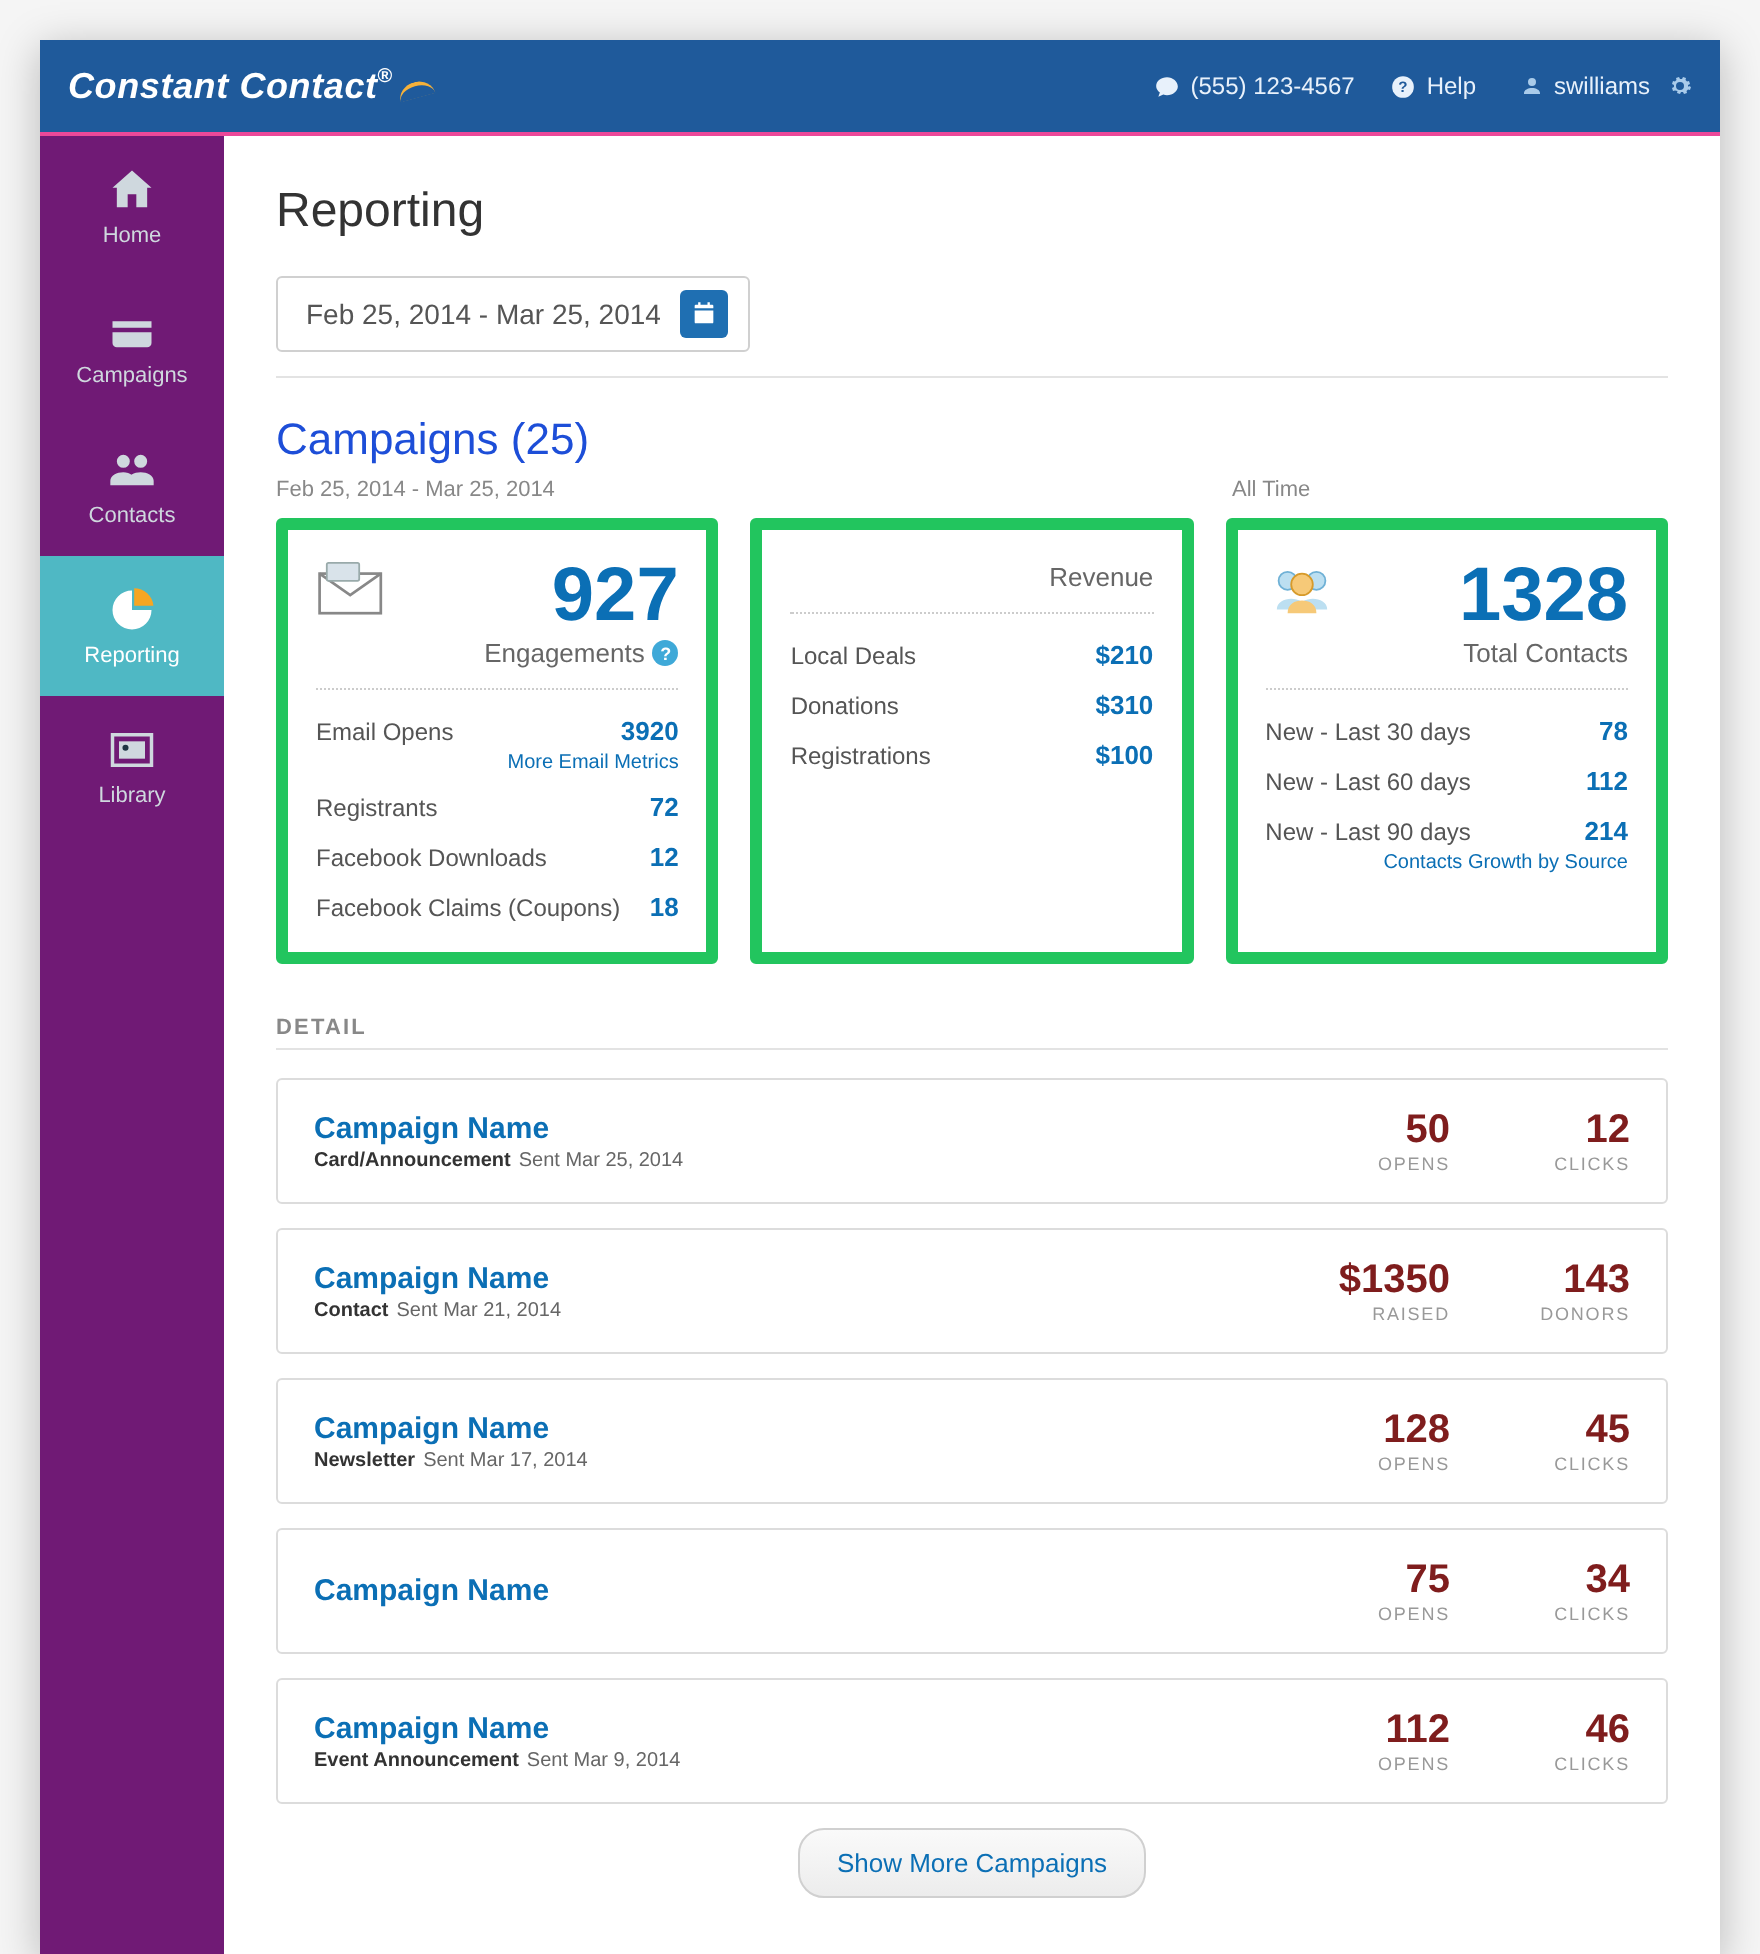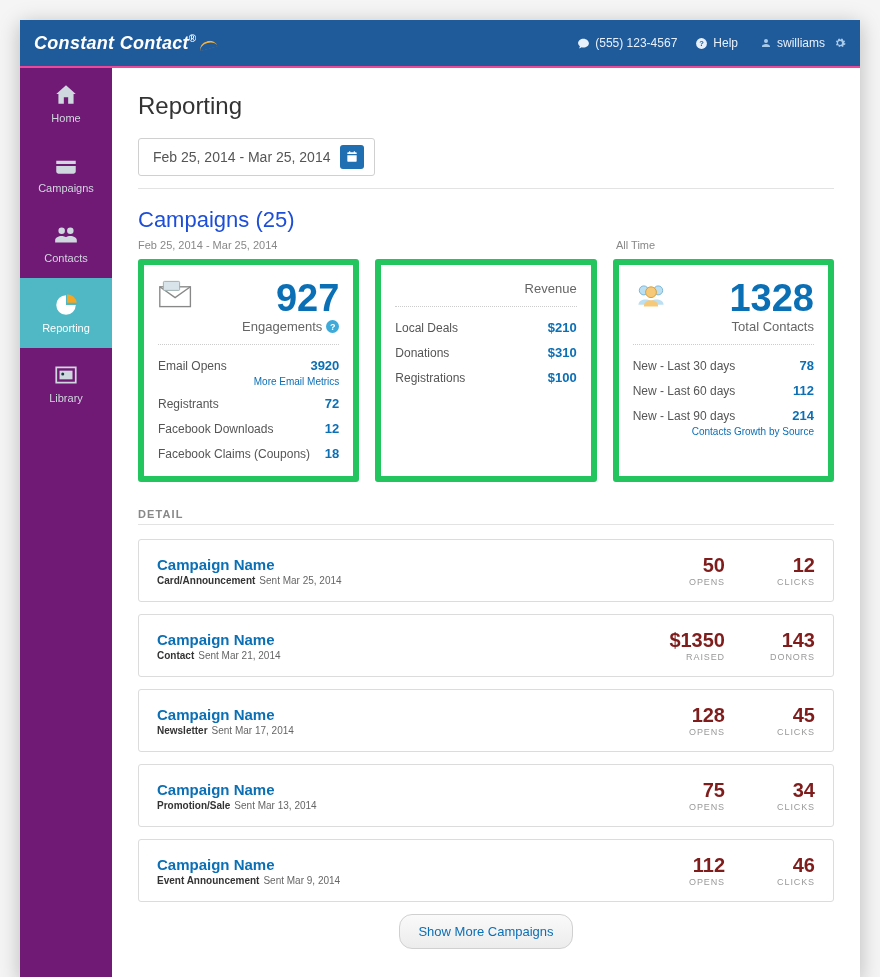--- a/index.html
+++ b/index.html
@@ -284,21 +284,20 @@
               <div class="lbl">OPENS</div>
             </div>
             <div class="c-stat">
               <div class="num">45</div>
               <div class="lbl">CLICKS</div>
             </div>
           </div>
           <div class="c-row">
             <div class="info">
               <div class="c-title">Campaign Name</div>
-              <div class="c-sub"><span class="type">Promotion/Sale</span>Sent Mar 13, 2014</div>
             </div>
             <div class="c-stat">
               <div class="num">75</div>
               <div class="lbl">OPENS</div>
             </div>
             <div class="c-stat">
               <div class="num">34</div>
               <div class="lbl">CLICKS</div>
             </div>
           </div>

